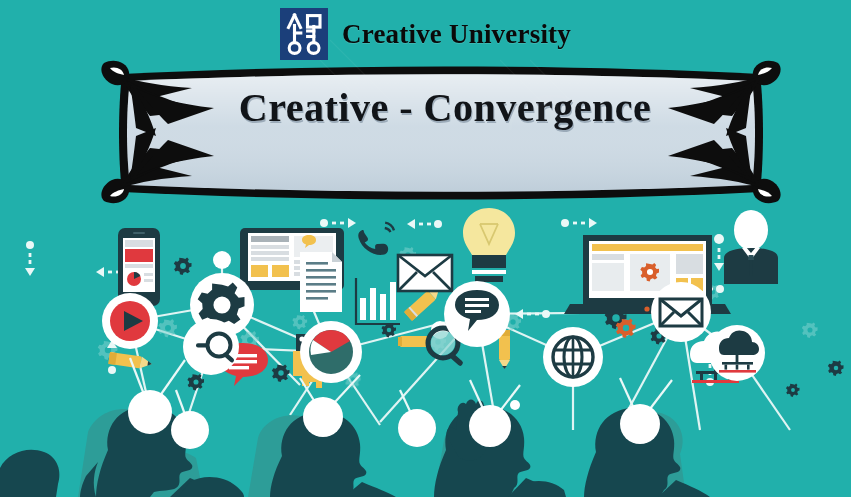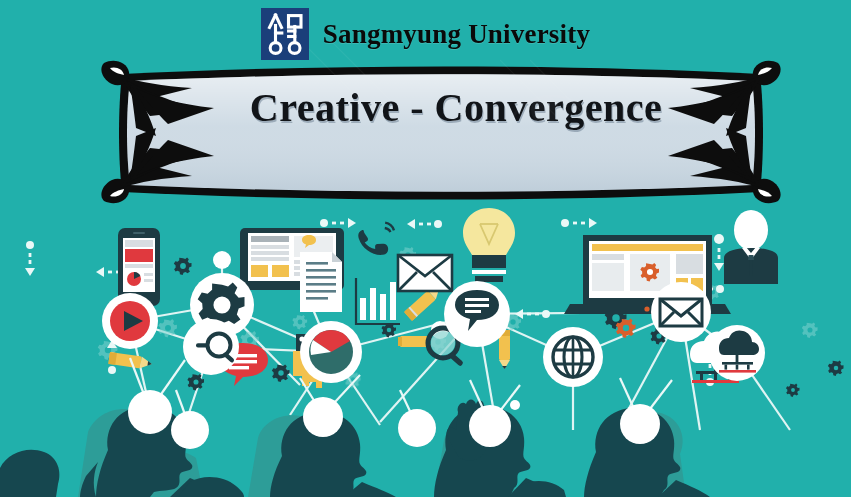--- a/index.html
+++ b/index.html
@@ -29,21 +29,21 @@
     font-weight:bold; font-size:27px; color:#0a0a0a;
     letter-spacing:.2px; white-space:nowrap;
     text-shadow:0 1px 0 rgba(255,255,255,.12);
   }
   
   #banner{
     position:absolute; left:96px; top:58px; width:690px; height:148px; z-index:35;
   }
   #banner svg{ position:absolute; inset:0; width:100%; height:100%; }
   #banner-text{
-    position:absolute; left:15px; top:26px; width:690px;
+    position:absolute; left:4px; top:26px; width:690px;
     text-align:center; z-index:3; pointer-events:none;
   }
   .banner-line{
     font-family:"Liberation Serif", serif;
     font-weight:bold; color:#111418;
     font-size:40px; line-height:47px; letter-spacing:.5px;
     text-shadow:1px 2px 0 rgba(90,110,130,.45);
   }
   
   #illustration{
@@ -79,21 +79,21 @@
           <path d="M29.8 14.5 L29.8 28.5"></path>
           <path d="M23.6 19 L29.8 19"></path>
           <path d="M23.6 24.5 L29.8 24.5"></path>
         </g>
 
         <circle cx="10.6" cy="36" r="5.4" fill="none" stroke="#ffffff" stroke-width="3.1"></circle>
         <circle cx="29.6" cy="36" r="5.4" fill="none" stroke="#ffffff" stroke-width="3.1"></circle>
       </svg>
     </div>
 
-    <div id="uni-name">Sangmyung University</div>
+    <div id="uni-name">Creative University</div>
   </div>
 
   <div id="banner">
     <svg viewBox="0 0 690 148" preserveAspectRatio="none" aria-hidden="true">
 
       <path d="M26,16 C230,6 470,6 664,16 C668,50 668,100 664,134 C470,144 230,144 26,134 C22,100 22,50 26,16 Z" fill="#0d0d0d"></path>
       <path d="M34,23 C232,14 466,14 656,23 C660,52 660,98 656,127 C466,136 232,136 34,127 C30,98 30,52 34,23 Z" fill="#ccd9e3"></path>
 
       <defs>
         <linearGradient id="panelSheen" x1="0" y1="0" x2="0" y2="1">

